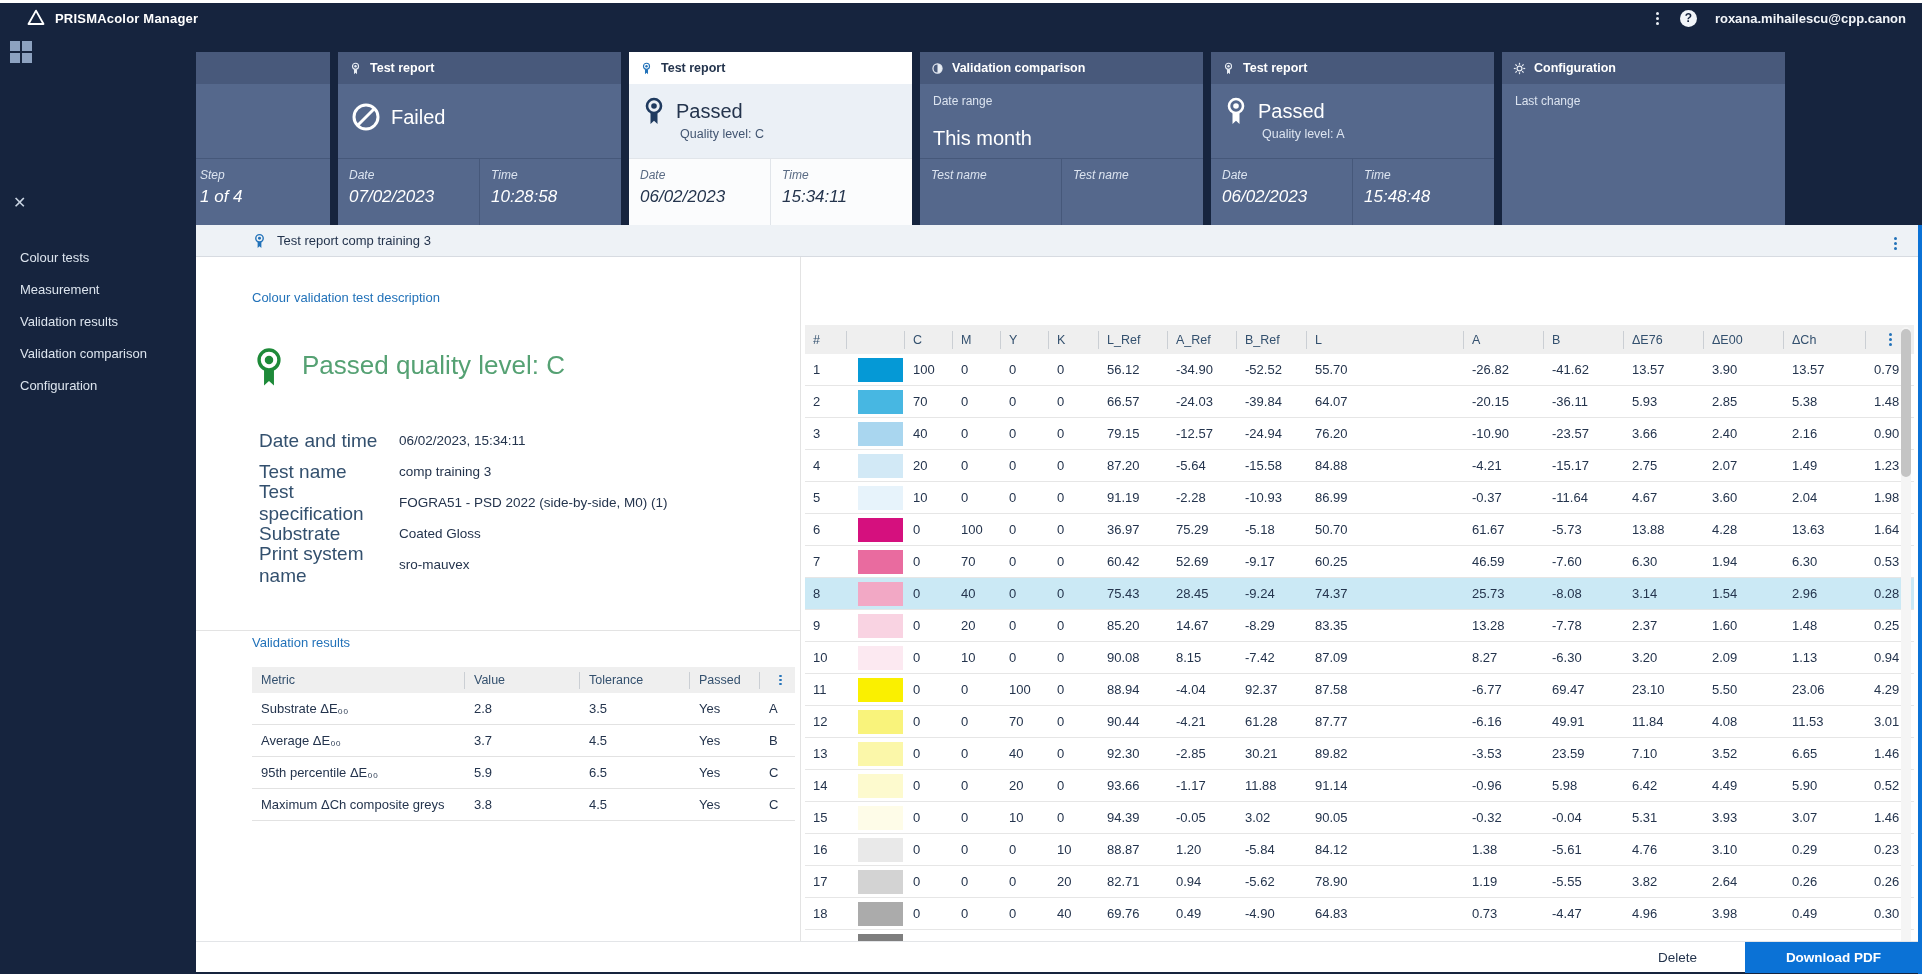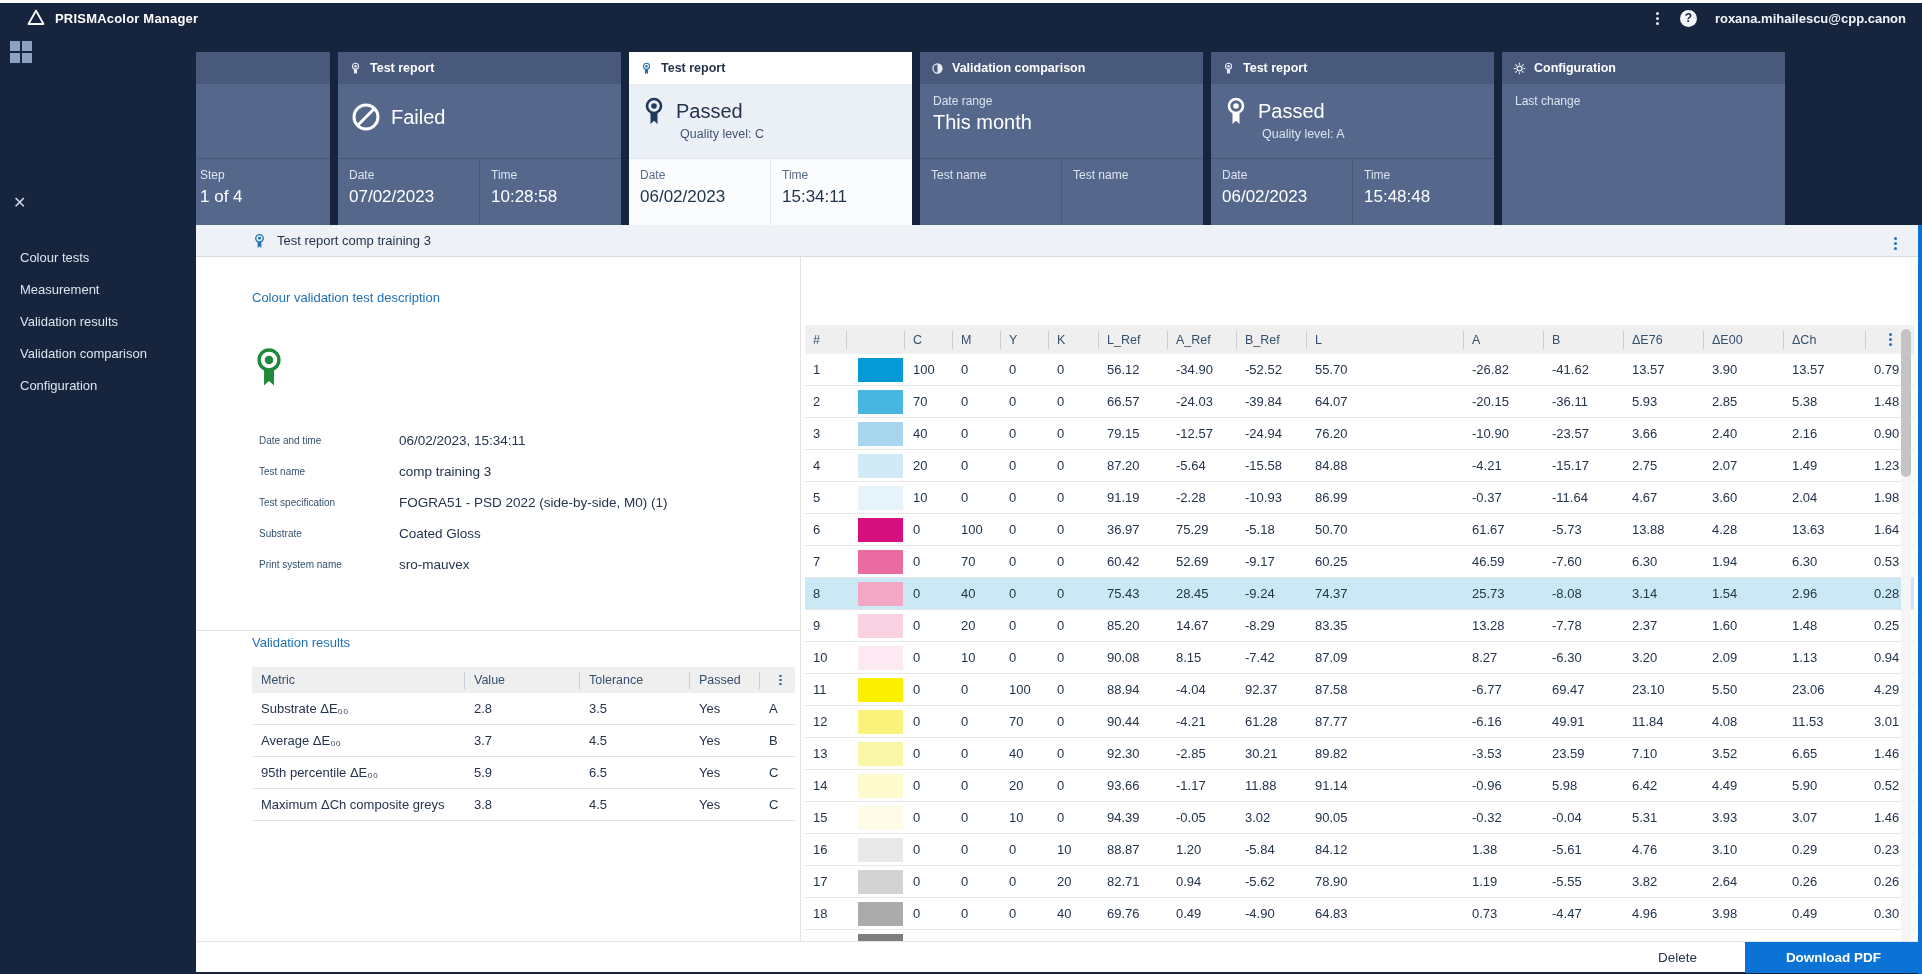--- a/index.html
+++ b/index.html
@@ -20,26 +20,26 @@
   .kebab i { width:3px; height:3px; border-radius:50%; background:#2272B9; }
   .kebab.white i { background:#E8EDF4; }
   .help-badge { width:17px; height:17px; border-radius:50%; background:#F2F5F9; color:#16243E; font-weight:700; font-size:12px; display:flex; align-items:center; justify-content:center; }
   .user-email { font-size:13px; font-weight:700; color:#F2F5F9; }
 
   
   .card { position:absolute; top:52px; width:283px; height:178px; cursor:pointer; }
   .card-header { height:32px; background:#48597B; color:#FFFFFF; display:flex; align-items:center; gap:8px; padding:0 11px; font-size:12.5px; font-weight:700; }
   .card-body { height:74px; background:#55688C; color:#fff; padding:10px 13px; }
   .card-footer { height:72px; background:#55688C; border-top:1px solid #46587A; display:flex; }
-  .fcol { flex:1; padding:9px 11px; }
+  .fcol { flex:1; padding:9px 11px;font-style:italic; }
   .fcol + .fcol { border-left:1px solid #46587A; }
   .flabel { font-size:12px; color:#DCE4F0; }
   .fvalue { font-size:17px; font-weight:300; color:#fff; margin-top:5px; }
   .small-cap { font-size:12px; color:#DCE4F0; }
-  .big-val { font-size:20px; font-weight:300; color:#fff; margin-top:3px; }
+  .big-val { font-size:20px; font-weight:300; color:#fff; margin-top:19px; }
   .status-row { display:flex; align-items:center; gap:10px; margin-top:8px; }
   .status-text { font-size:20px; font-weight:300; }
   .quality-sub { font-size:12.5px; margin-left:38px; margin-top:1px; }
   .icon-12 { width:13px; height:13px; display:inline-flex; }
   .medal-28 { width:24px; height:30px; display:inline-flex; }
   .nostretch { flex:none; }
   
   .card.selected .card-header { background:#FFFFFF; color:#24344D; }
   .card.selected .card-body { background:#EBF0F6; color:#24344D; }
   .card.selected .card-footer { background:#FBFCFD; border-top:1px solid #E1E5EA; }
@@ -66,21 +66,21 @@
 
   .left-panel { position:absolute; left:0; top:32px; width:604px; bottom:31px; background:#fff; }
   .panel-divider { position:absolute; left:604px; top:32px; bottom:31px; width:1px; background:#E3E3E3; }
   .section-link { font-size:13px; color:#2272B9; }
   .desc-link { position:absolute; left:56px; top:33px; }
   .result-line { position:absolute; left:56px; top:88px; display:flex; align-items:flex-start; gap:16px; color:#1E8A39; }
   .medal-big { width:34px; height:44px; }
   .result-text { font-size:26px; font-weight:300; color:#55A173; margin-top:5px; }
   .details { position:absolute; left:63px; top:168px; }
   .detail-row { display:flex; height:31px; align-items:center; }
-  .detail-label { width:140px; font-size:10px; color:#33506E; }
+  .detail-label { width:140px; font-size:19px; color:#33506E; }
   .detail-value { font-size:13.5px; color:#24344D; }
   .left-hr { position:absolute; left:0; top:373px; width:604px; height:1px; background:#E3E3E3; }
   .vr-link { position:absolute; left:56px; top:378px; }
   .vr-table { position:absolute; left:56px; top:410px; width:543px; }
   .vr-head { display:flex; height:26px; background:#EFEFEF; color:#33506E; font-size:12.5px; align-items:center; }
   .vr-head span { padding-left:9px; border-right:1px solid #CBCFD4; height:17px; line-height:17px; }
   .vr-head span:last-child { border-right:none; }
   .vc-metric { width:213px; } .vc-value { width:115px; } .vc-tol { width:110px; } .vc-pass { width:70px; } .vc-lvl { width:35px; }
   .vr-row { display:flex; height:32px; line-height:32px; border-bottom:1px solid #E2E2E2; font-size:13px; color:#24344D; }
   .vr-row span { padding-left:9px; }
@@ -355,20 +355,21 @@
     <div class="section-link desc-link">Colour validation test description</div>
 
     <div class="result-line">
       <span class="medal-big">
         <svg viewBox="0 0 24 30">
             <circle cx="12" cy="10" r="7" fill="none" stroke="currentColor" stroke-width="2.4"></circle>
             <circle cx="12" cy="10" r="3" fill="currentColor"></circle>
             <path d="M8.5 17 V28 L12 24.8 L15.5 28 V17 Z" fill="currentColor"></path>
           </svg>
       </span>
+      <span class="result-text">Passed quality level: C</span>
     </div>
 
     <div class="details">
 
         <div class="detail-row">
           <span class="detail-label">Date and time</span>
           <span class="detail-value">06/02/2023, 15:34:11</span>
         </div>
 
         <div class="detail-row">

